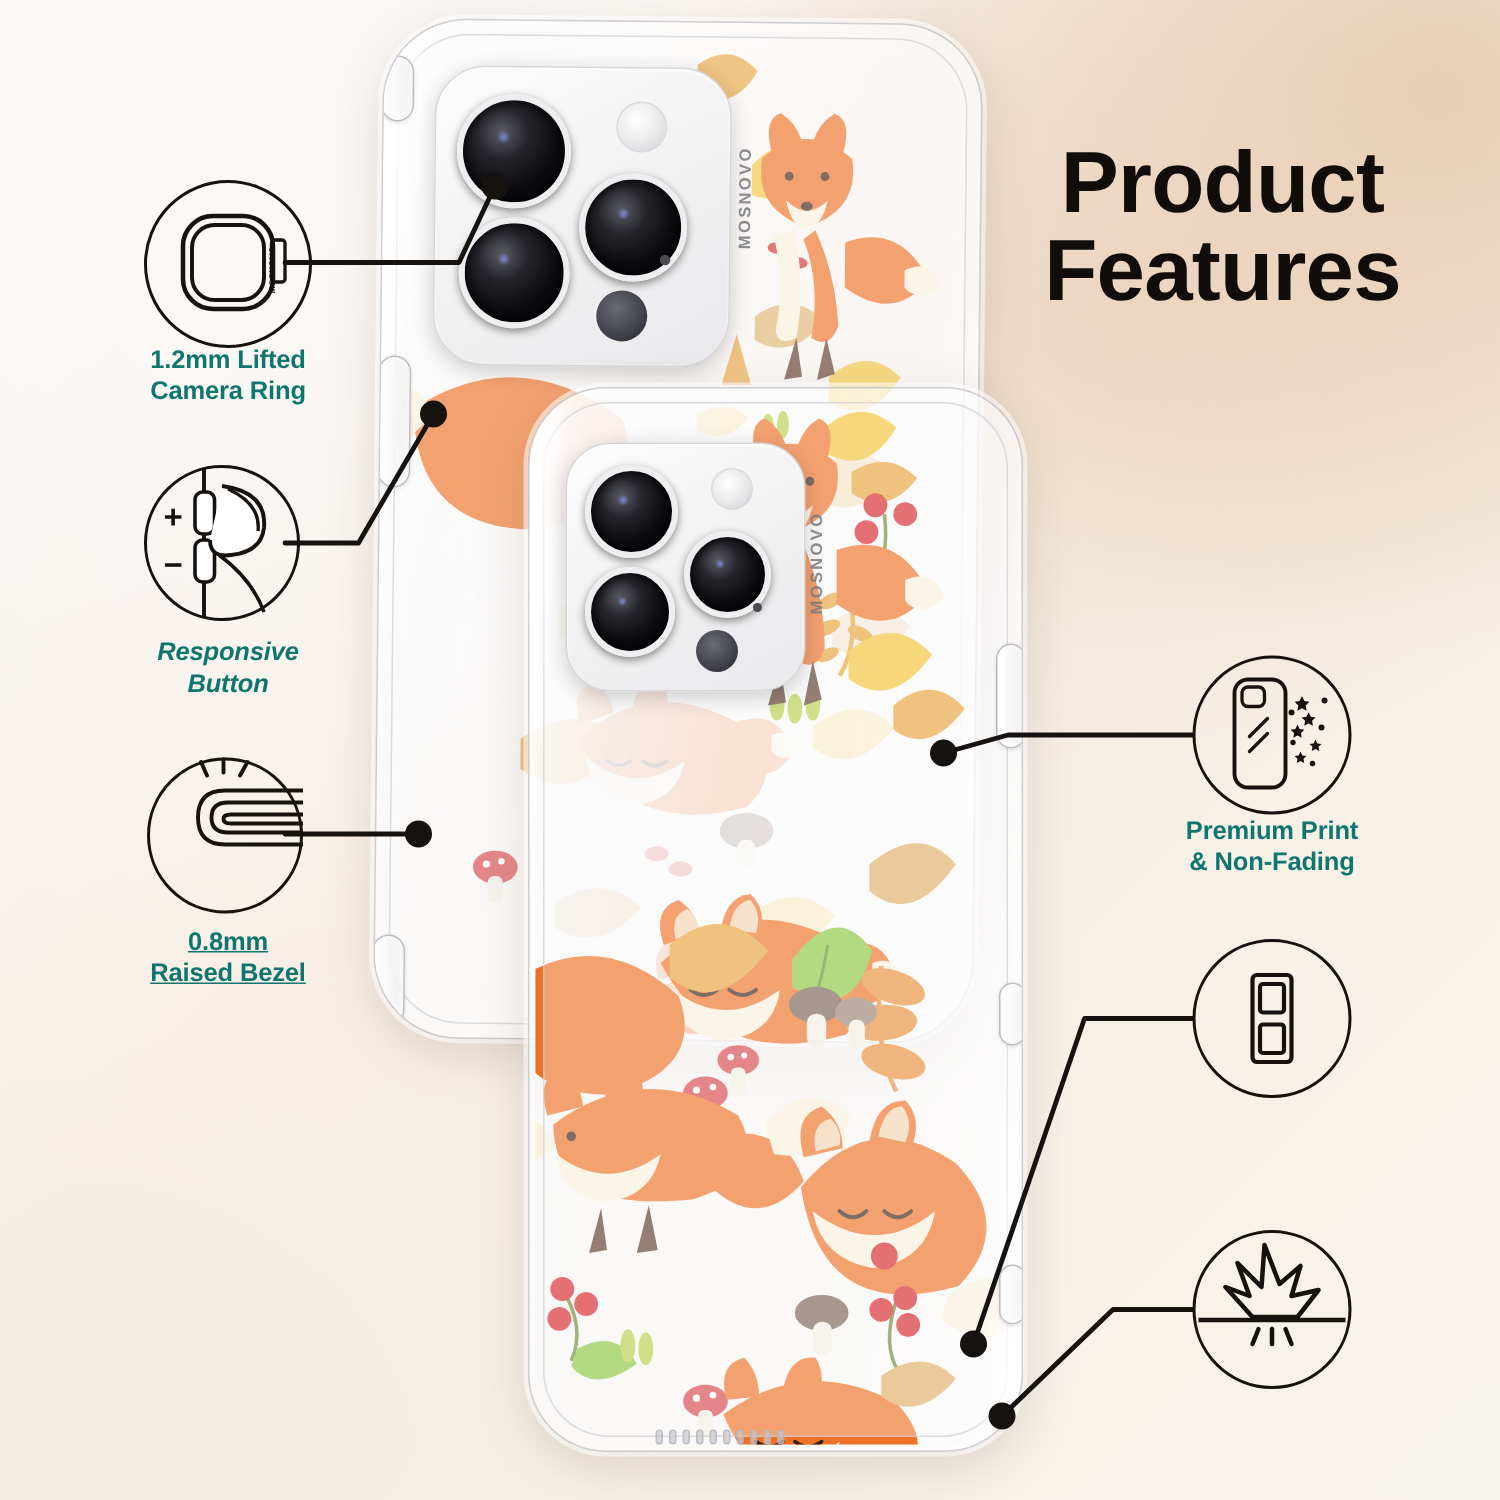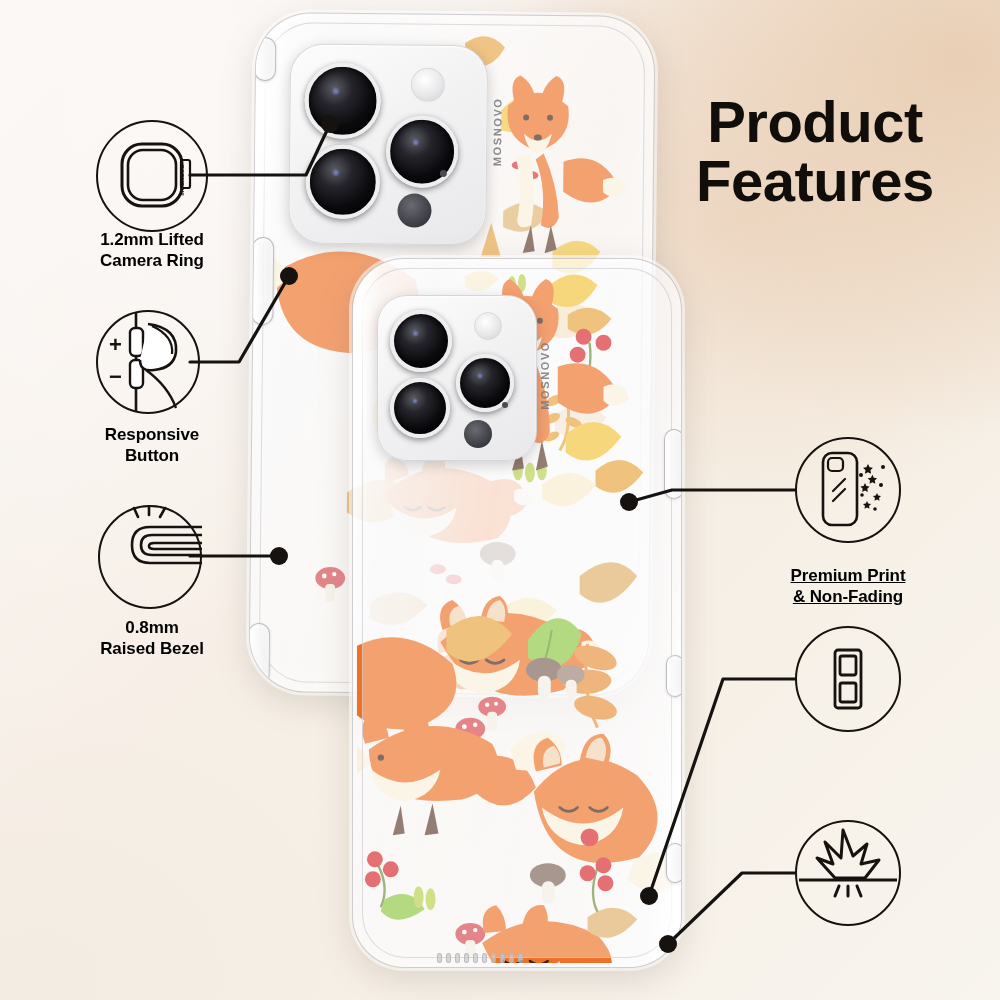--- a/index.html
+++ b/index.html
@@ -117,21 +117,21 @@
   .circ {
     position:absolute;
     border-radius:50%;
     border: 2.6px solid #15120f;
     background: transparent;
   }
   .callout-label {
     position:absolute;
     text-align:center;
     font-weight: 700;
-    color:#000000;
+    color:#0f766e;
     line-height: 1.22;
     white-space: pre-line;
     font-size: 17px;
     letter-spacing: -0.1px;
   }
   .lines { position:absolute; inset:0; pointer-events:none; }
 
   
   .title {
     position:absolute;
@@ -518,39 +518,39 @@
       <path d="M40 2 V 102" stroke="#15120f" stroke-width="2.6" fill="none"></path>
       <rect x="34" y="18" width="13" height="28" rx="5" fill="#fff" stroke="#15120f" stroke-width="2.4"></rect>
       <rect x="34" y="50" width="13" height="28" rx="5" fill="#fff" stroke="#15120f" stroke-width="2.4"></rect>
       <path d="M52 14 q30 4 28 28 q-2 16 -22 18 q-14 2 -14-10" fill="#fff" stroke="#15120f" stroke-width="2.6"></path>
       <path d="M56 16 q22 10 20 28" stroke="#15120f" stroke-width="2.2" fill="none"></path>
       <path d="M50 60 q22 16 30 38" stroke="#15120f" stroke-width="2.4" fill="none"></path>
     </svg>
     <div style="position:absolute; left:13px; top:22px; font-size:22px; font-weight:700; color:#15120f;">+</div>
     <div style="position:absolute; left:13px; top:54px; font-size:22px; font-weight:700; color:#15120f;">−</div>
   </div>
-  <div class="callout-label" style="left:16px; top:425px; width:272px;">Responsive
+  <div class="callout-label" style="left:16px; top:425px; width:272px;font-style:italic;">Responsive
 Button</div>
 
   <div class="callout" style="left:98px; top:505px; width:104px; height:104px;">
     <div class="circ" style="inset:0;"></div>
     <svg viewBox="0 0 104 104" style="position:absolute;inset:0;">
       <g stroke="#15120f" stroke-width="2.6" fill="none" stroke-linecap="round">
         <path d="M104 22 H 52 q-18 0 -18 18 q0 18 18 18 H 104"></path>
         <path d="M104 30 H 54 q-11 0 -11 10 q0 10 11 10 H 104"></path>
         <path d="M104 38 H 56 q-5 0 -5 3 q0 3 5 3 H 104"></path>
       </g>
       <g stroke="#15120f" stroke-width="2.6" stroke-linecap="round">
         <path d="M40 12 L 36 3"></path>
         <path d="M51 10 L 51 1"></path>
         <path d="M62 12 L 67 3"></path>
       </g>
     </svg>
   </div>
-  <div class="callout-label" style="left:16px; top:618px; width:272px;">0.8mm
+  <div class="callout-label" style="left:16px; top:618px; width:272px;text-decoration:underline;">0.8mm
 Raised Bezel</div>
 
   <div class="title" style="left:640px; top:64px; width:350px; font-size:58px;margin-top:28px;">Product
 Features</div>
 
   <div class="callout" style="left:795px; top:437px; width:106px; height:106px;">
     <div class="circ" style="inset:0;"></div>
     <svg viewBox="0 0 106 106" style="position:absolute;inset:0;">
       <rect x="28" y="16" width="34" height="72" rx="9" fill="none" stroke="#15120f" stroke-width="2.6"></rect>
       <rect x="33" y="21" width="15" height="13" rx="4" fill="none" stroke="#15120f" stroke-width="2.2"></rect>
@@ -565,21 +565,21 @@
         <path d="M82 56 l1.2 2.6 l2.8.4 l-2 1.9 l.5 2.8 l-2.5-1.3 l-2.5 1.3 l.5-2.8 l-2-1.9 l2.8-.4z"></path>
         <path d="M72 64 l1.2 2.6 l2.8.4 l-2 1.9 l.5 2.8 l-2.5-1.3 l-2.5 1.3 l.5-2.8 l-2-1.9 l2.8-.4z"></path>
         <circle cx="88" cy="30" r="2"></circle>
           <circle cx="66" cy="38" r="2"></circle>
         <circle cx="86" cy="48" r="2"></circle>
           <circle cx="67" cy="58" r="1.8"></circle>
         <circle cx="80" cy="72" r="1.8"></circle>
       </g>
     </svg>
   </div>
-  <div class="callout-label" style="left:712px; top:566px; width:272px;text-decoration:underline;">Premium Print
+  <div class="callout-label" style="left:712px; top:544px; width:272px;">Premium Print
 &amp; Non-Fading</div>
 
   <div class="callout" style="left:795px; top:626px; width:106px; height:106px;">
     <div class="circ" style="inset:0;"></div>
     <svg viewBox="0 0 106 106" style="position:absolute;inset:0;">
       <rect x="40" y="24" width="26" height="58" rx="3" fill="none" stroke="#15120f" stroke-width="2.8"></rect>
       <rect x="45" y="30" width="16" height="19" rx="2" fill="none" stroke="#15120f" stroke-width="2.8"></rect>
       <rect x="45" y="57" width="16" height="19" rx="2" fill="none" stroke="#15120f" stroke-width="2.8"></rect>
     </svg>
   </div>

